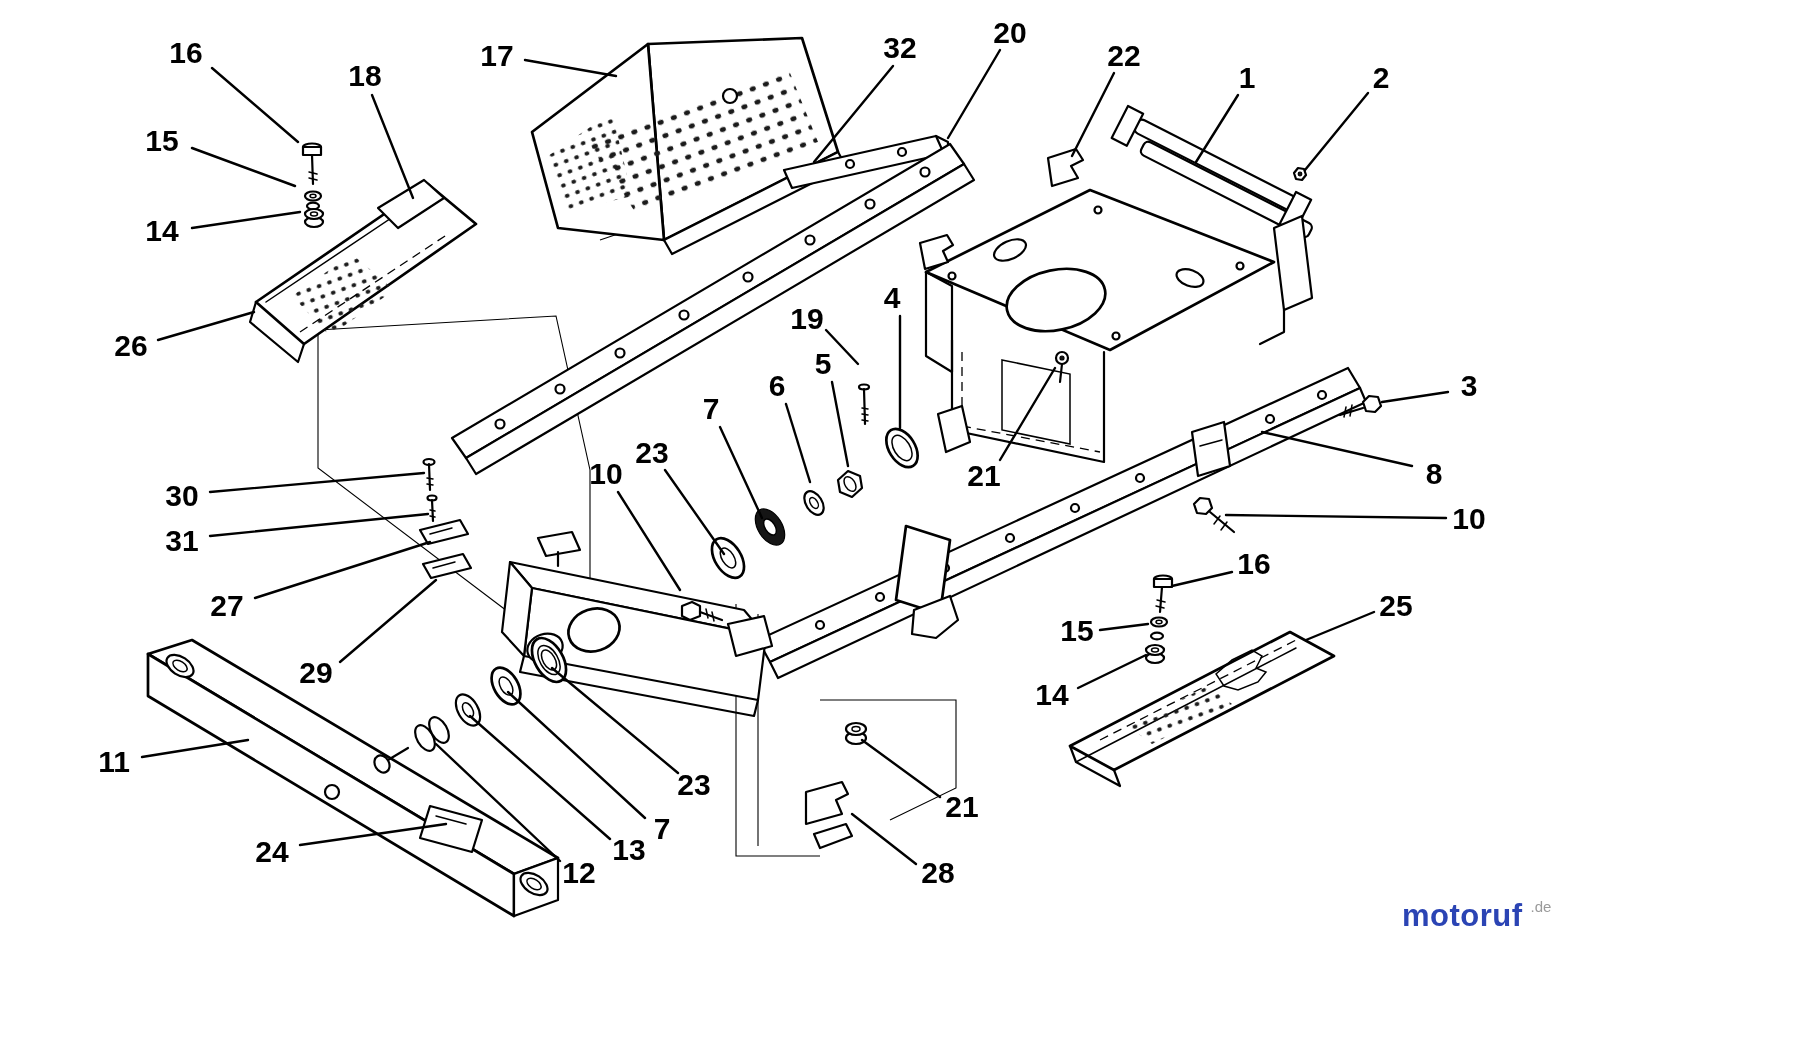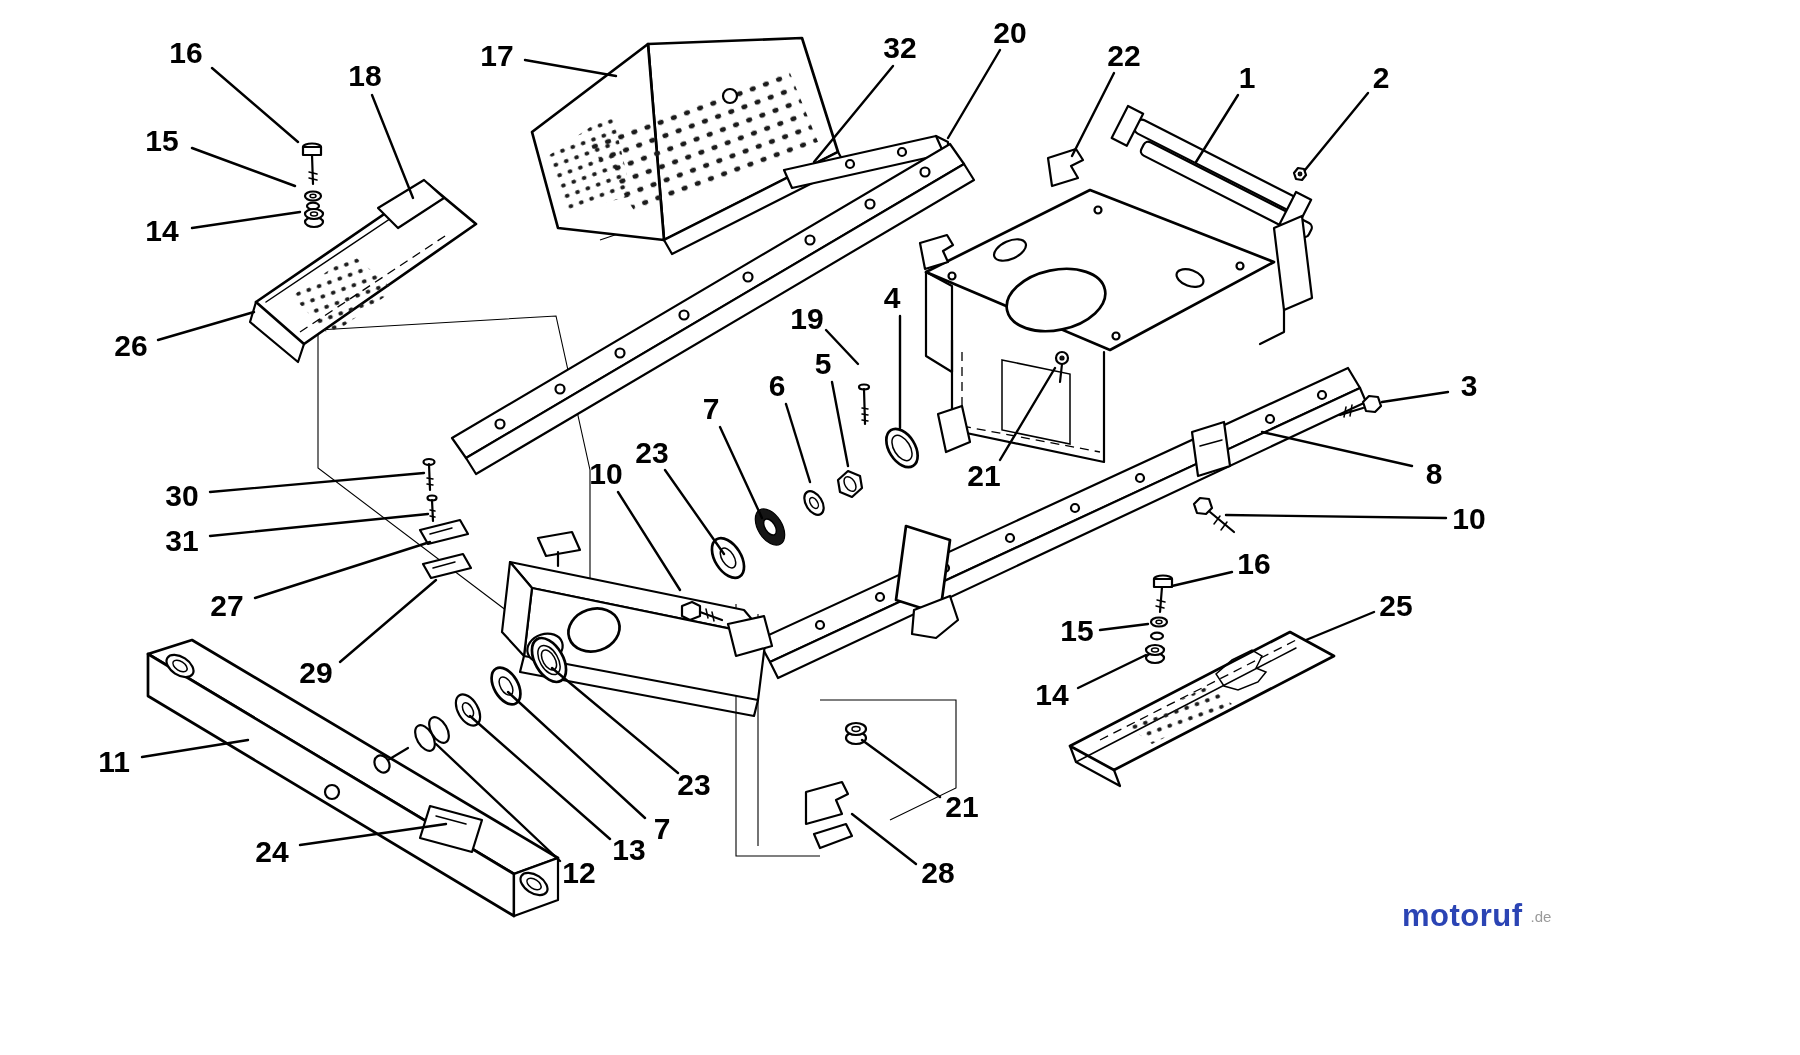--- a/index.html
+++ b/index.html
@@ -9,21 +9,21 @@
   .f   {fill:#ffffff;stroke:#000;stroke-width:2.2;stroke-linejoin:round;}
   .fh  {fill:#ffffff;stroke:#000;stroke-width:2.7;stroke-linejoin:round;}
   .s   {fill:none;stroke:#000;stroke-width:2.2;stroke-linejoin:round;stroke-linecap:round;}
   .s15 {fill:none;stroke:#000;stroke-width:1.5;stroke-linecap:round;}
   .thin{fill:none;stroke:#000;stroke-width:1.1;}
   .dash{fill:none;stroke:#000;stroke-width:1.3;stroke-dasharray:9 6;}
   .dark{fill:#151515;stroke:#000;stroke-width:1.2;}
   .leader{stroke:#000;stroke-width:2.4;stroke-linecap:round;}
   .callout-label{font-family:"Liberation Sans",sans-serif;font-weight:bold;font-size:30px;fill:#000;
                  text-anchor:middle;dominant-baseline:central;}
-  #watermark{position:absolute;left:1402px;top:898px;display:flex;align-items:center;user-select:none;cursor:pointer;}
+  #watermark{position:absolute;left:1402px;top:898px;display:flex;align-items:flex-start;user-select:none;cursor:pointer;}
   #wm-name{font-weight:bold;font-size:31px;letter-spacing:.5px;}
   #wm-tld{font-size:15px;margin-left:8px;}
 </style>
 </head>
 <body>
 
 <div id="stage">
 <svg width="1800" height="1055" viewBox="0 0 1800 1055" xmlns="http://www.w3.org/2000/svg">
   <defs>
     <pattern id="perf" width="14" height="14" patternUnits="userSpaceOnUse" patternTransform="rotate(-20)">

